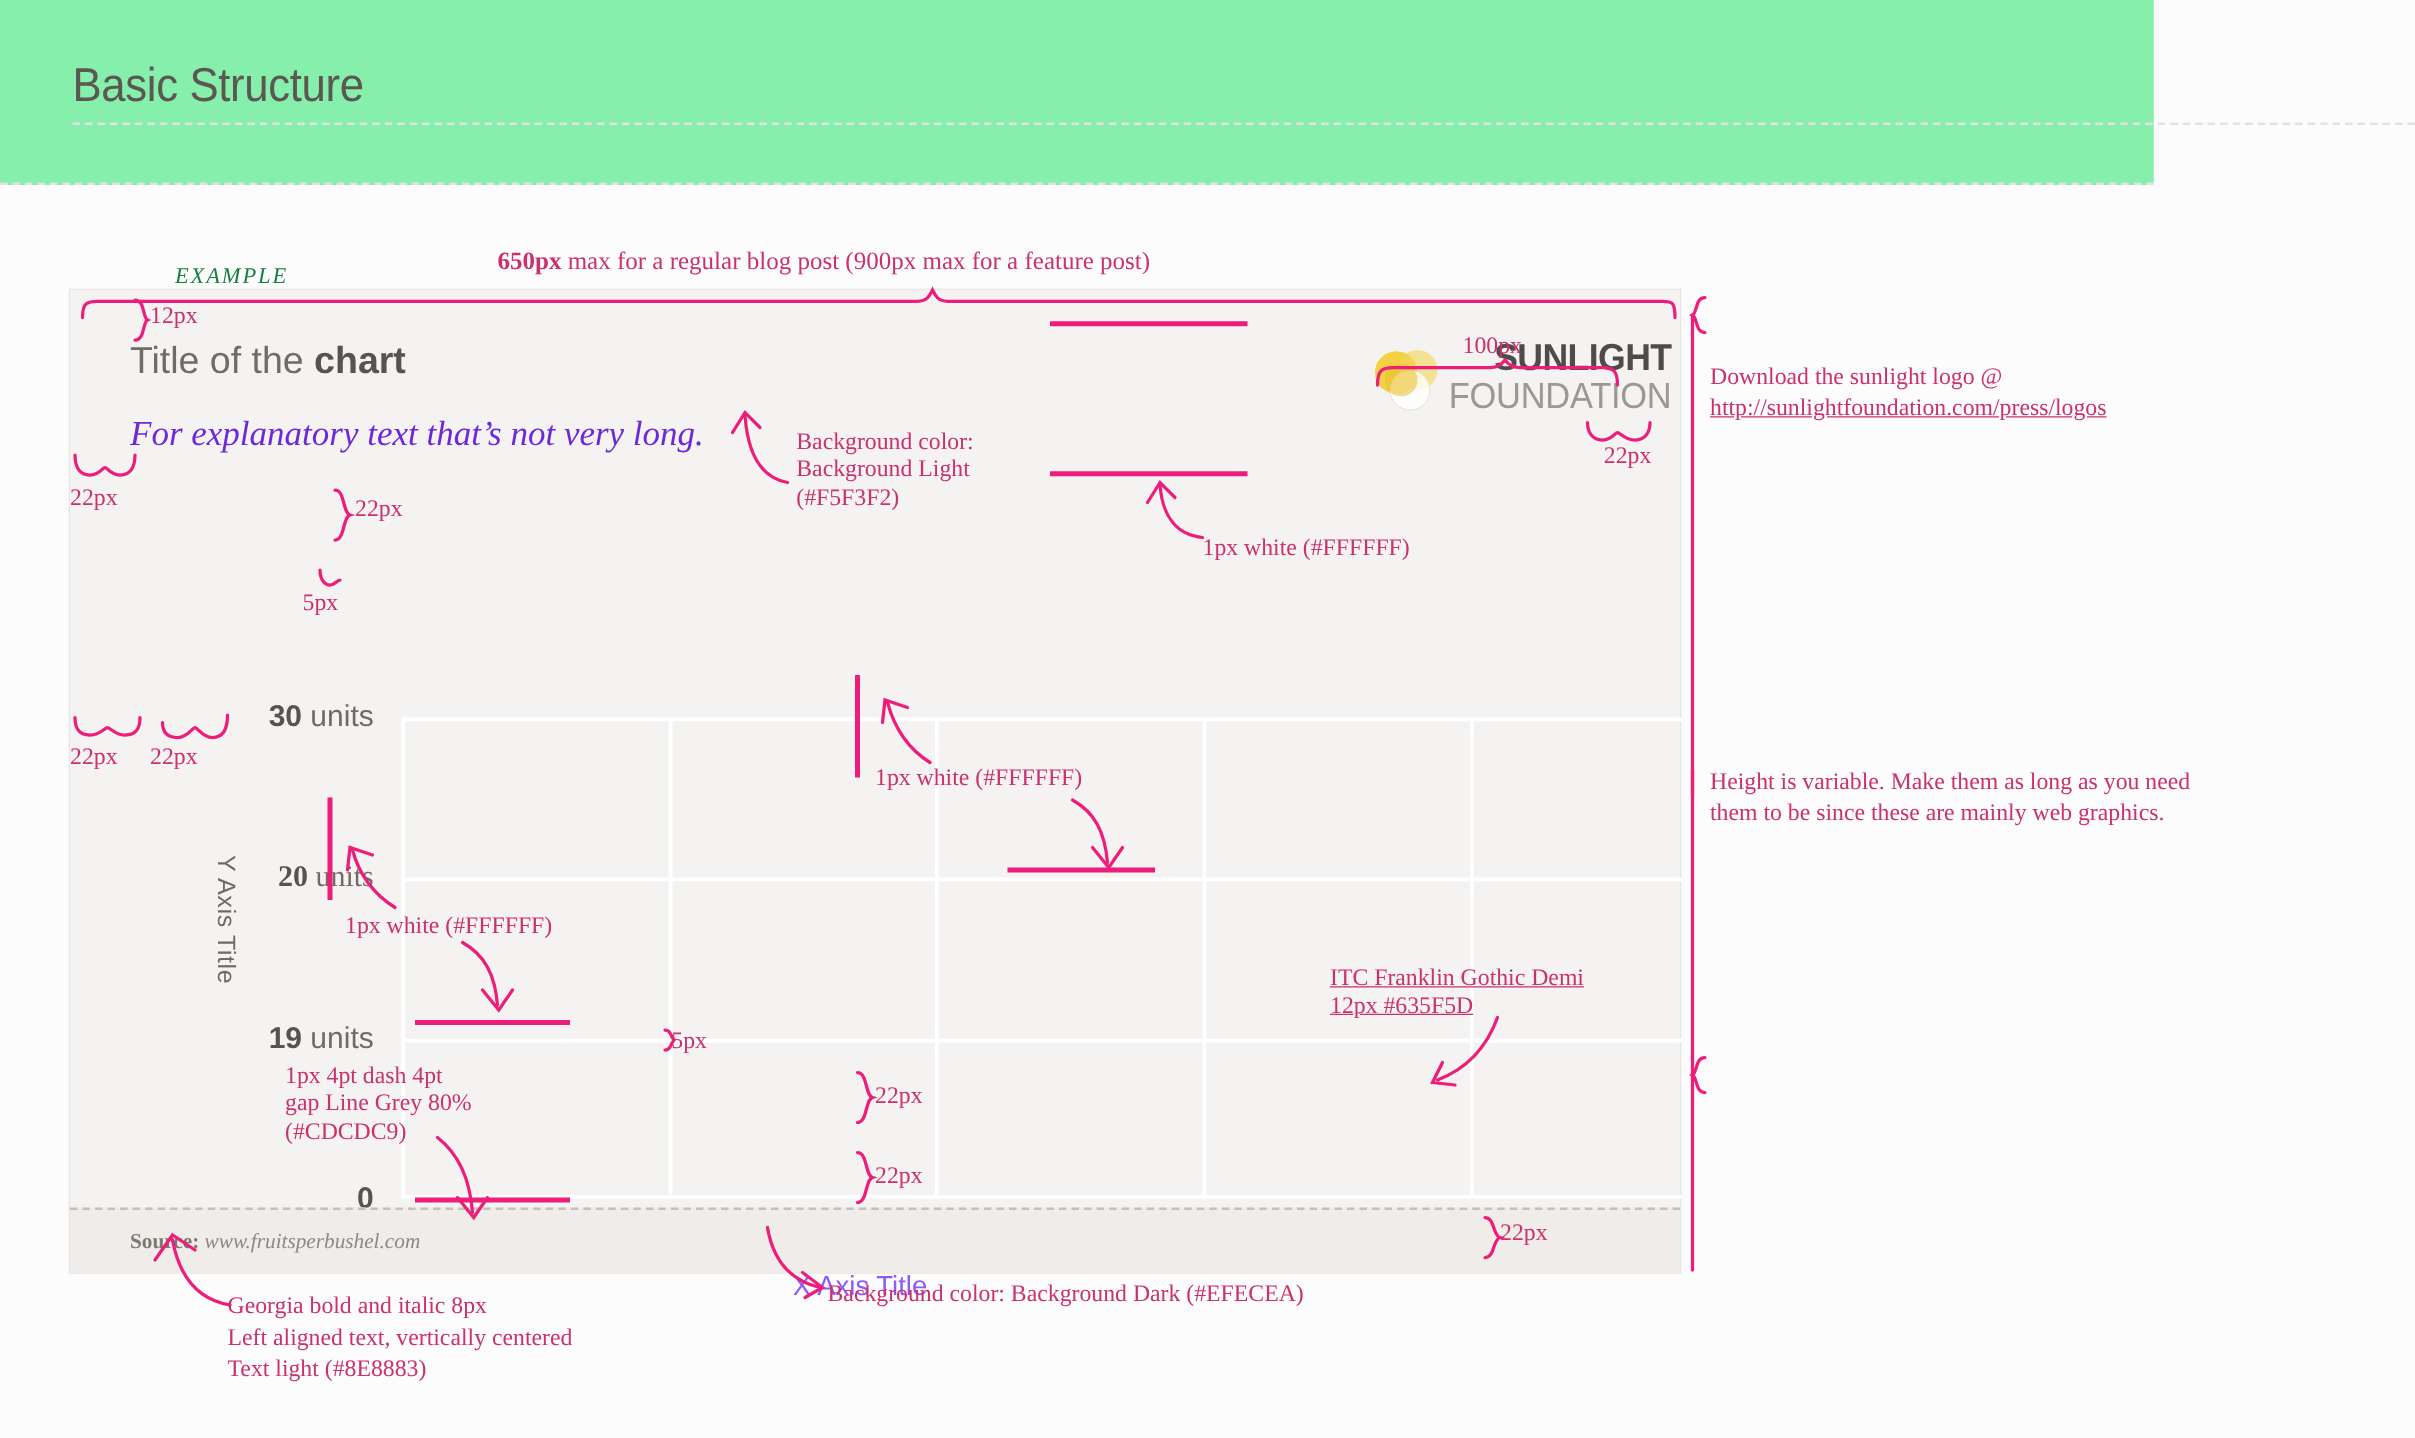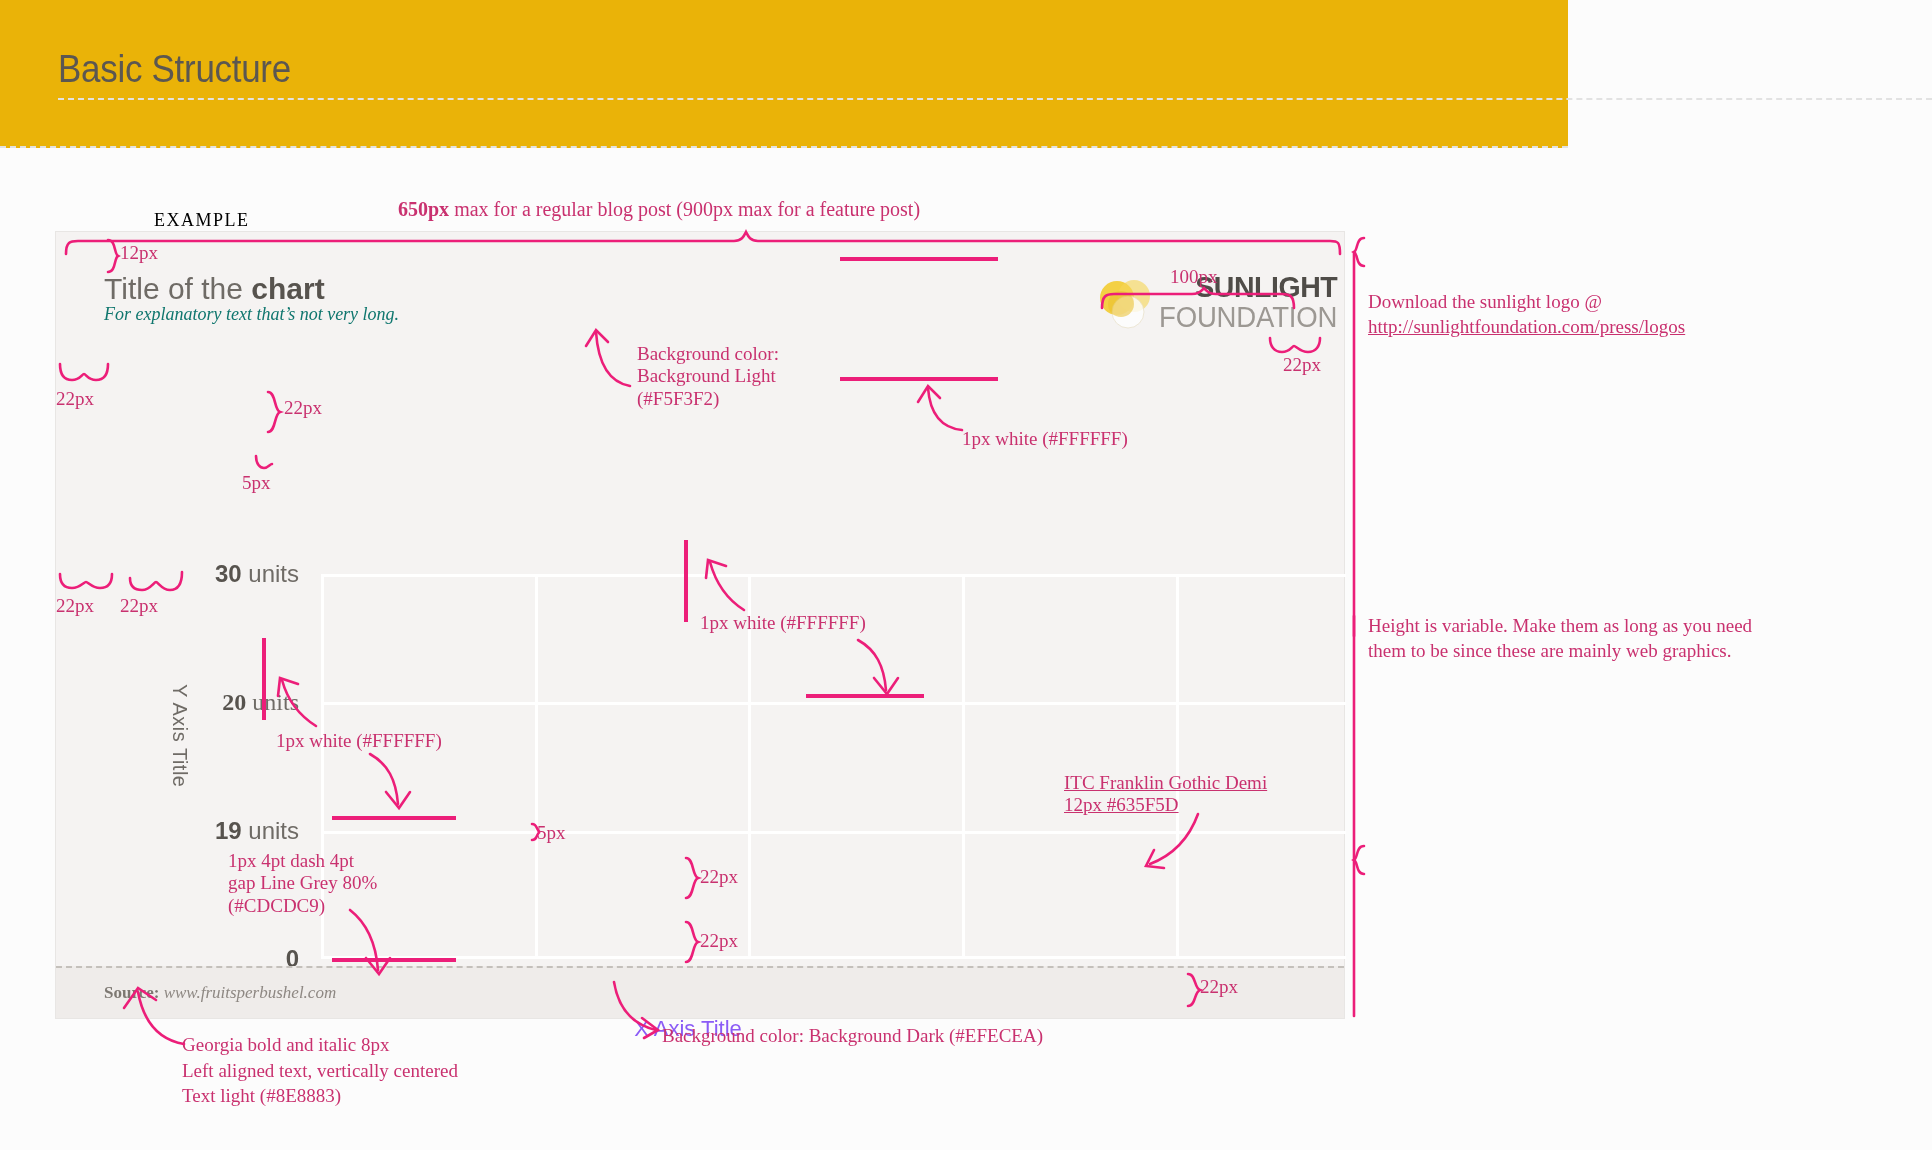--- a/index.html
+++ b/index.html
@@ -6,44 +6,44 @@
   html, body {
     width: 1932px; height: 1150px;
     background: #fcfcfc;
     font-family: "Liberation Sans", sans-serif;
     overflow: hidden;
   }
 
   
   #page-header {
     position: absolute; left: 0; top: 0;
-    width: 1568px; height: 148px;
-    background: #eab308;
+    width: 1723px; height: 148px;
+    background: #86efac;
     border-bottom: 2px dashed #e2e2e2;
   }
   #page-title {
     position: absolute; left: 58px; top: 48px;
     font-size: 38px; font-weight: 400; color: #5b5751;
     letter-spacing: -0.3px;
     font-family: "Liberation Sans", sans-serif;
     font-stretch: condensed;
     transform: scaleX(0.92); transform-origin: left center;
   }
   #page-title-rule {
     position: absolute; left: 58px; top: 98px;
     width: 1874px; height: 0;
     border-top: 2px dashed #e2e2e2;
   }
 
   
   #example-label {
-    position: absolute; left: 154px; top: 210px;
+    position: absolute; left: 140px; top: 210px;
     font-family: "Liberation Serif", serif;
-    font-size: 18px;
-    color: #000000; letter-spacing: 1.5px;
+    font-style: italic; font-size: 18px;
+    color: #15803d; letter-spacing: 1.5px;
   }
 
   #chart-frame {
     position: absolute; left: 55px; top: 231px;
     width: 1290px; height: 788px;
     background: #f5f3f2;
     border: 1px solid #e8e6e4;
   }
   #chart-header {
     position: absolute; left: 0; top: 0;
@@ -51,23 +51,23 @@
     background: #f5f3f2;
   }
   #chart-title {
     position: absolute; left: 48px; top: 40px;
     font-size: 30px; color: #6f6b66; font-weight: 400;
     font-stretch: condensed;
     white-space: nowrap;
   }
   #chart-title b { color: #57534e; font-weight: 700; }
   #chart-subtitle {
-    position: absolute; left: 48px; top: 72px;
+    position: absolute; left: 48px; top: 100px;
     font-family: "Liberation Serif", serif;
-    font-style: italic; font-size: 18px; color: #0f766e;
+    font-style: italic; font-size: 28px; color: #6d28d9;
   }
 
   
   #chart-logo {
     position: absolute; right: 42px; top: 40px;
     width: 205px; height: 60px; text-align: right;
   }
   #logo-mark { position: absolute; left: 0; top: 4px; width: 58px; height: 54px; }
   #logo-word { position: absolute; left: 62px; top: 0; }
   .logo-l1 { font-size: 30px; font-weight: 700; color: #4f4c48; letter-spacing: -0.5px;

